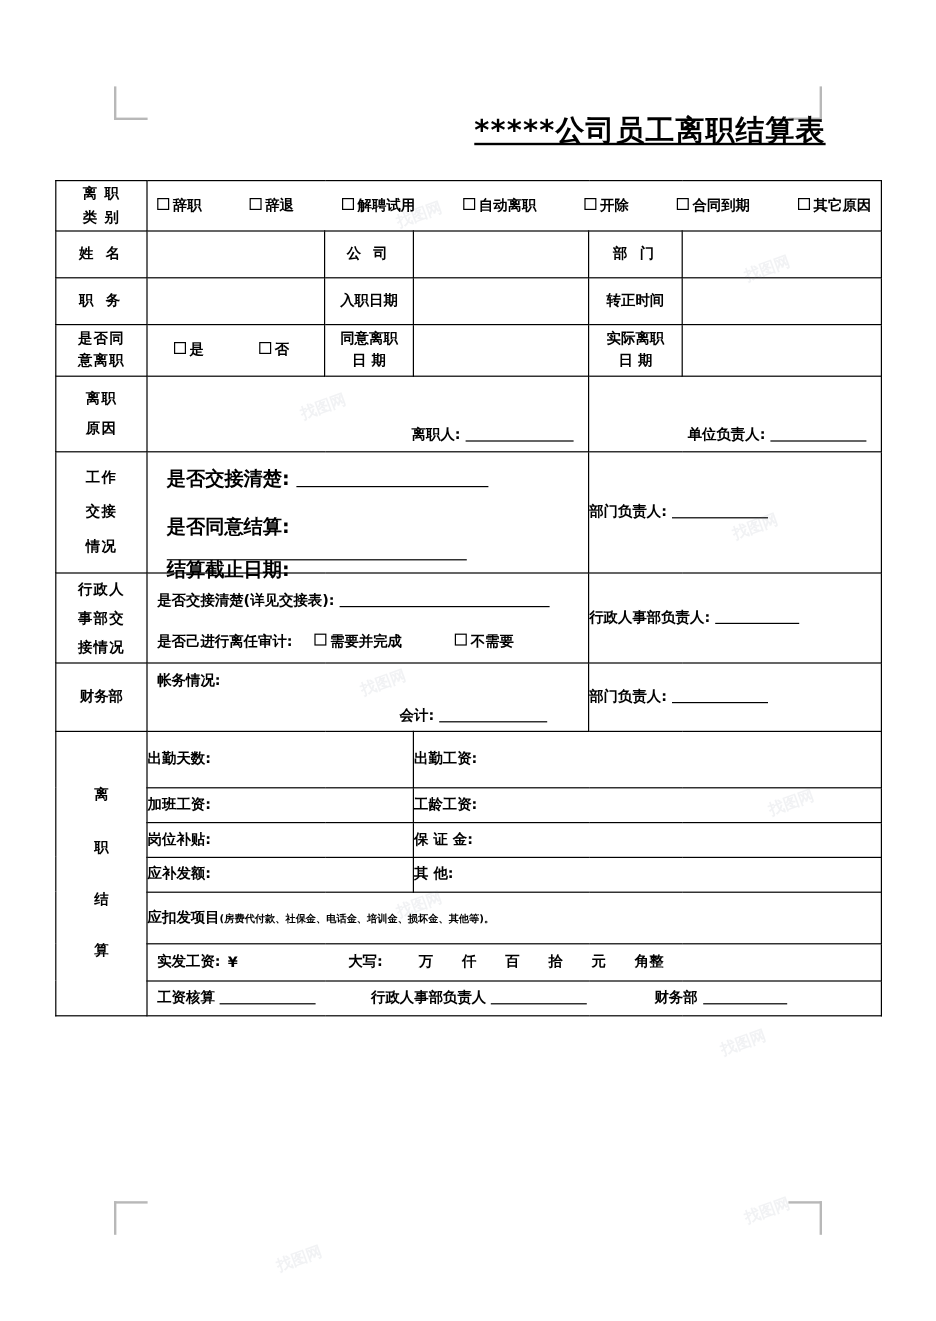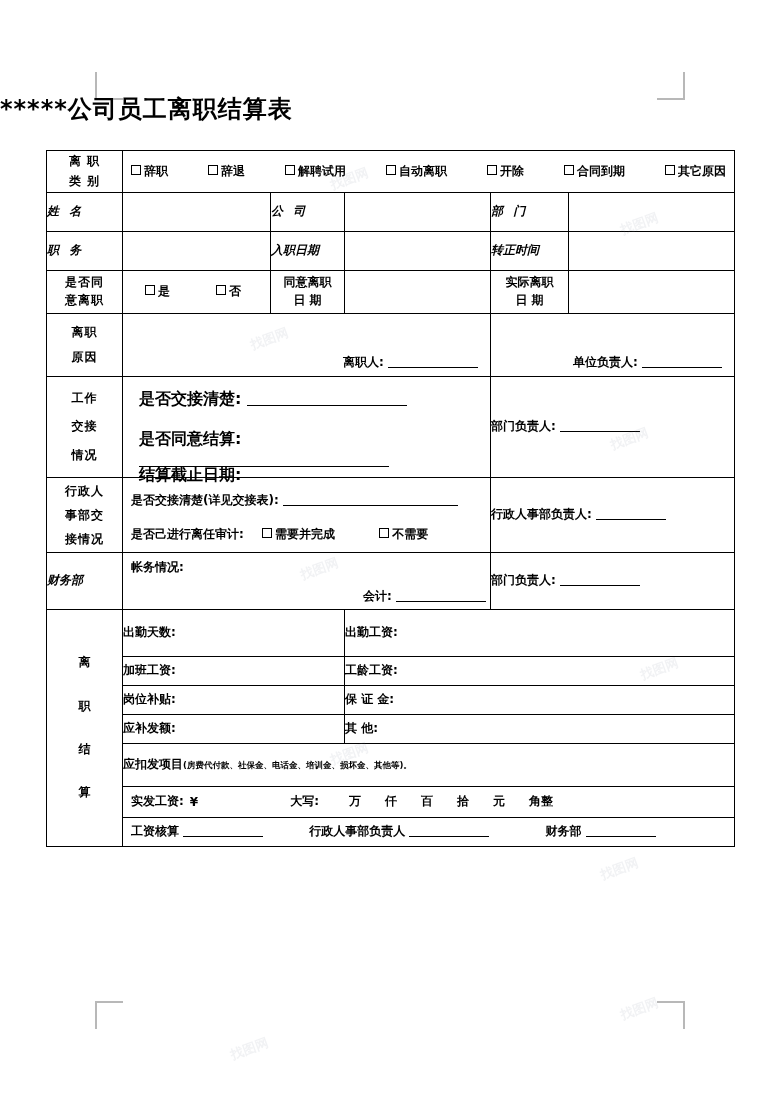--- a/index.html
+++ b/index.html
@@ -34,26 +34,27 @@
   .cm-tr { top: 72px;  right: 95px; border-right: 2px solid #b8b8b8; border-bottom: 2px solid #b8b8b8; }
   .cm-bl { bottom: 72px; left: 95px; border-left: 2px solid #b8b8b8;  border-top: 2px solid #b8b8b8; }
   .cm-br { bottom: 72px; right: 95px; border-right: 2px solid #b8b8b8; border-top: 2px solid #b8b8b8; }
 
   
   .doc-title {
     position: absolute;
     top: 93px;
     left: 0;
     width: 688px;
-    text-align: left;
+    text-align: right;
     font-size: 24px;
     font-weight: bold;
     letter-spacing: 1px;
     font-family: "DejaVu Sans", "Liberation Sans", sans-serif;
     white-space: nowrap;
+    text-decoration: underline;
   }
 
   
   .form-wrap {
     position: absolute;
     top: 150px;
     left: 46px;
     width: 688px;
   }
   table.form {
@@ -63,26 +64,26 @@
     font-size: 11.5px;
     font-weight: bold;
   }
   table.form td {
     border: 1.3px solid #000000;
     padding: 0;
     vertical-align: middle;
     font-weight: bold;
   }
   .lbl {
+    text-align: center;
     font-size: 12px;
     font-weight: bold;
     letter-spacing: 3px;
     padding: 0 2px;
     line-height: 1.45;
-    font-style: italic;
   }
   .lbl-stack {
     text-align: center;
     font-size: 12px;
     font-weight: bold;
     line-height: 1.7;
     letter-spacing: 1px;
     padding: 2px;
   }
   .cell-pad { padding: 4px 8px; }
@@ -141,21 +142,21 @@
   .hand-line.l3 { position: absolute; top: 88px;  left: 8px; }
 
   .vmid-sign { text-align: left; padding-left: 10px; font-size: 12px; }
 
   .admin-cell { height: 74px; position: relative; }
   .admin-l1 { position: absolute; top: 14px; left: 8px; font-size: 12px; }
   .admin-l2 { position: absolute; top: 48px; left: 8px; font-size: 12px; }
 
   .fin-cell { height: 56px; position: relative; }
   .fin-l1 { position: absolute; top: 6px; left: 8px; font-size: 12px; }
-  .fin-l2 { position: absolute; bottom: 4px; right: 4px; font-size: 12px; }
+  .fin-l2 { position: absolute; bottom: 4px; right: 34px; font-size: 12px; }
 
   .pair-cell { height: 28px; font-size: 12px; padding-left: 8px; }
   .pair-tall { height: 46px; vertical-align: top; padding-top: 6px; }
 
   .deduct-cell { height: 42px; vertical-align: top; padding: 5px 0 0 8px; font-size: 12px; }
   .deduct-note { font-size: 8.5px; font-weight: bold; letter-spacing: 0px; }
 
   .amount-row { height: 30px; font-size: 12px; }
   .amount-inner {
     display: flex;

